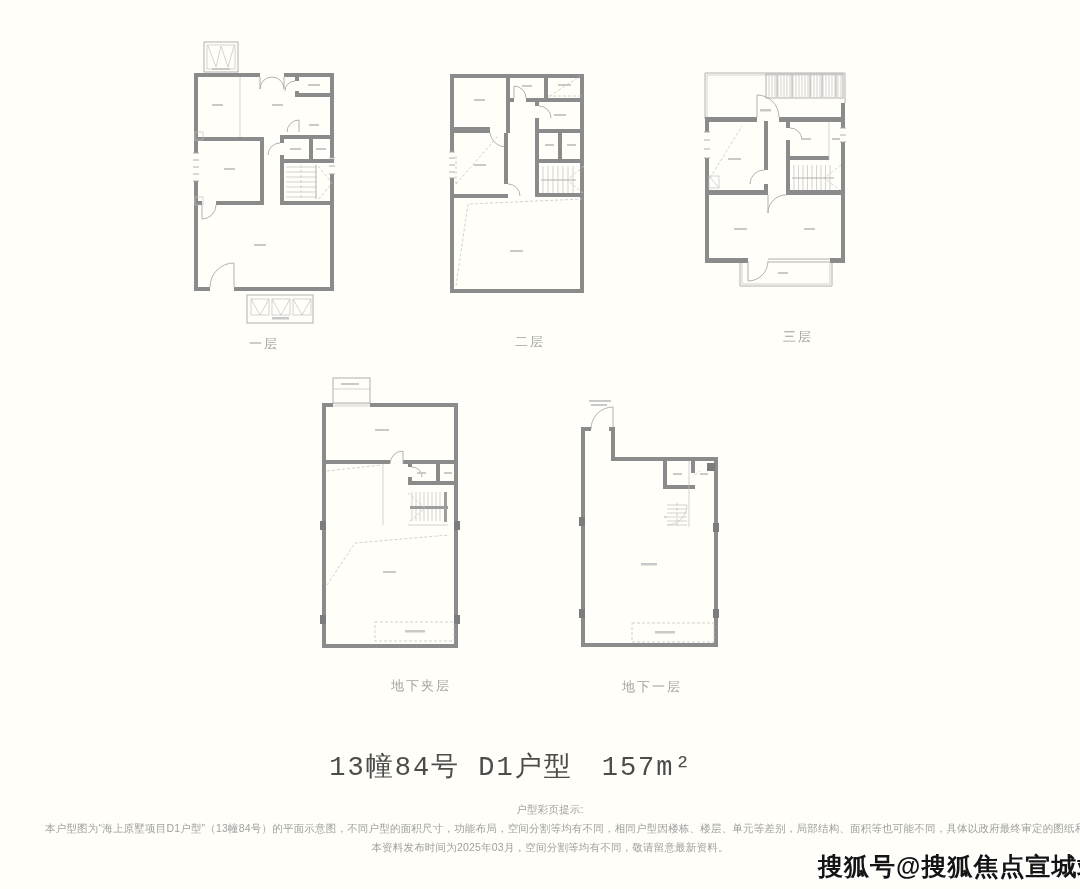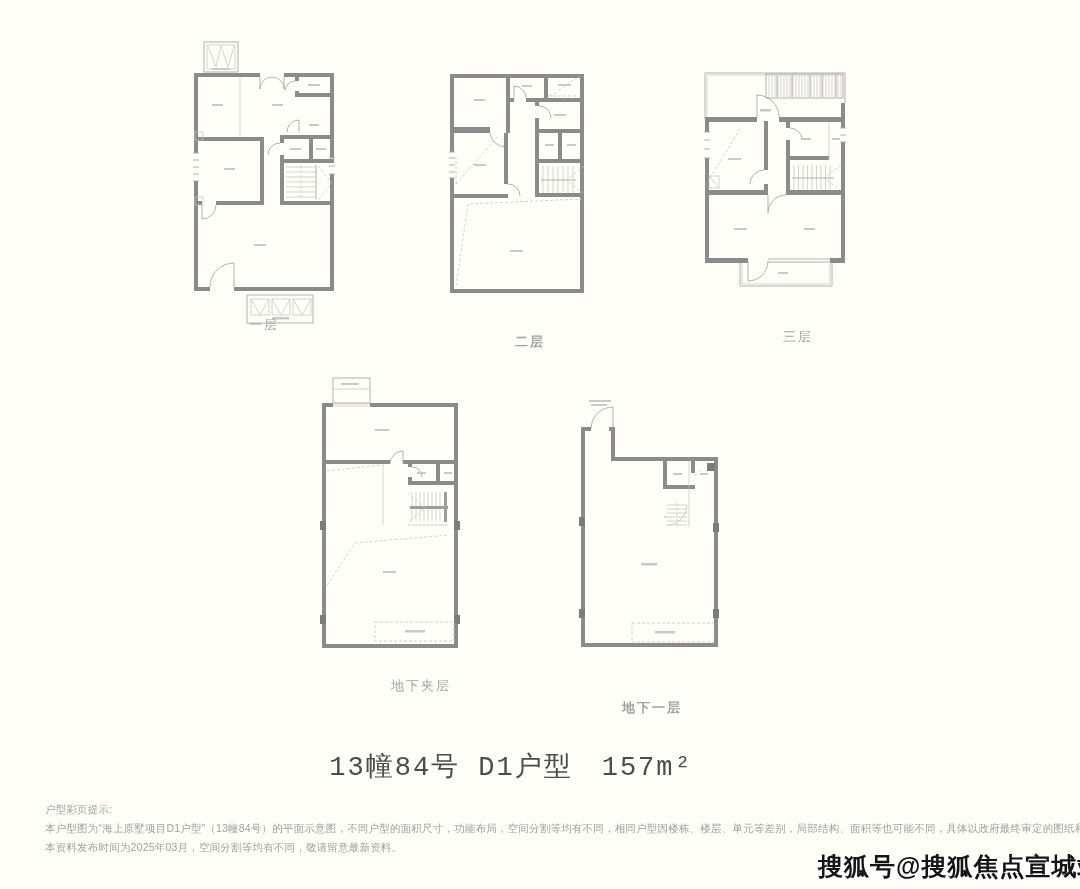--- a/index.html
+++ b/index.html
@@ -16,21 +16,21 @@
   svg .ds{stroke:#c6c6c6;stroke-width:0.8;fill:none;stroke-dasharray:3 2;}
   svg .tx{fill:#c9c9c9;}
 
   .floor-caption{position:absolute;transform:translateX(-50%);font-family:"Liberation Serif","DejaVu Serif",serif;
     font-size:13px;color:#a2a2a2;letter-spacing:2px;white-space:nowrap;}
   .unit-title{position:absolute;left:511px;top:748px;transform:translateX(-50%);
     font-family:Liberation Mono, monospace;font-size:27px;color:#4c4c4c;
     letter-spacing:2px;white-space:nowrap;}
   .disclaimer{position:absolute;left:45px;top:800px;width:1010px;color:#a0a0a0;
     font-size:10.5px;line-height:19px;letter-spacing:0.2px;}
-  .disclaimer .dline{white-space:nowrap;}
+  .disclaimer .dline{white-space:nowrap;text-align:center;}
   .watermark{position:absolute;left:818px;top:850px;font-size:25px;font-weight:bold;
     color:#141414;letter-spacing:1px;white-space:nowrap;
     text-shadow:-1.5px -1.5px 0 #fff,1.5px -1.5px 0 #fff,-1.5px 1.5px 0 #fff,1.5px 1.5px 0 #fff,2.5px 2.5px 0 #fff;}
 </style>
 </head>
 <body>
 
 <div id="canvas">
 
   <div class="plan" style="left:188px;top:38px;width:152px;height:292px;">
@@ -293,25 +293,25 @@
       <path class="tn" d="M87,120 H90"></path>
       <path class="ds" d="M100,106 V130"></path>
 
       <rect class="tx" x="64" y="166" width="16" height="2.5"></rect>
 
       <rect class="ds" x="55" y="226" width="82" height="19"></rect>
       <rect class="tx" x="78" y="234" width="20" height="2.5"></rect>
     </svg>
   </div>
 
-  <div class="floor-caption" style="left:264px;top:316px;">一层</div>
-  <div class="floor-caption" style="left:530px;top:333px;font-weight:bold;">二层</div>
+  <div class="floor-caption" style="left:264px;top:335px;">一层</div>
+  <div class="floor-caption" style="left:530px;top:333px;">二层</div>
   <div class="floor-caption" style="left:798px;top:328px;">三层</div>
   <div class="floor-caption" style="left:392px;top:677px;margin-left:29px;">地下夹层</div>
-  <div class="floor-caption" style="left:652px;top:699px;font-weight:bold;">地下一层</div>
+  <div class="floor-caption" style="left:652px;top:678px;">地下一层</div>
 
   <div class="unit-title">13幢84号 D1户型　157m²</div>
 
   <div class="disclaimer">
     <div class="dline">户型彩页提示:</div>
     <div class="dline">本户型图为“海上原墅项目D1户型”（13幢84号）的平面示意图，不同户型的面积尺寸，功能布局，空间分割等均有不同，相同户型因楼栋、楼层、单元等差别，局部结构、面积等也可能不同，具体以政府最终审定的图纸和《商品房买卖合同》为准。</div>
     <div class="dline">本资料发布时间为2025年03月，空间分割等均有不同，敬请留意最新资料。</div>
   </div>
 
   <div class="watermark">搜狐号@搜狐焦点宣城站</div>

